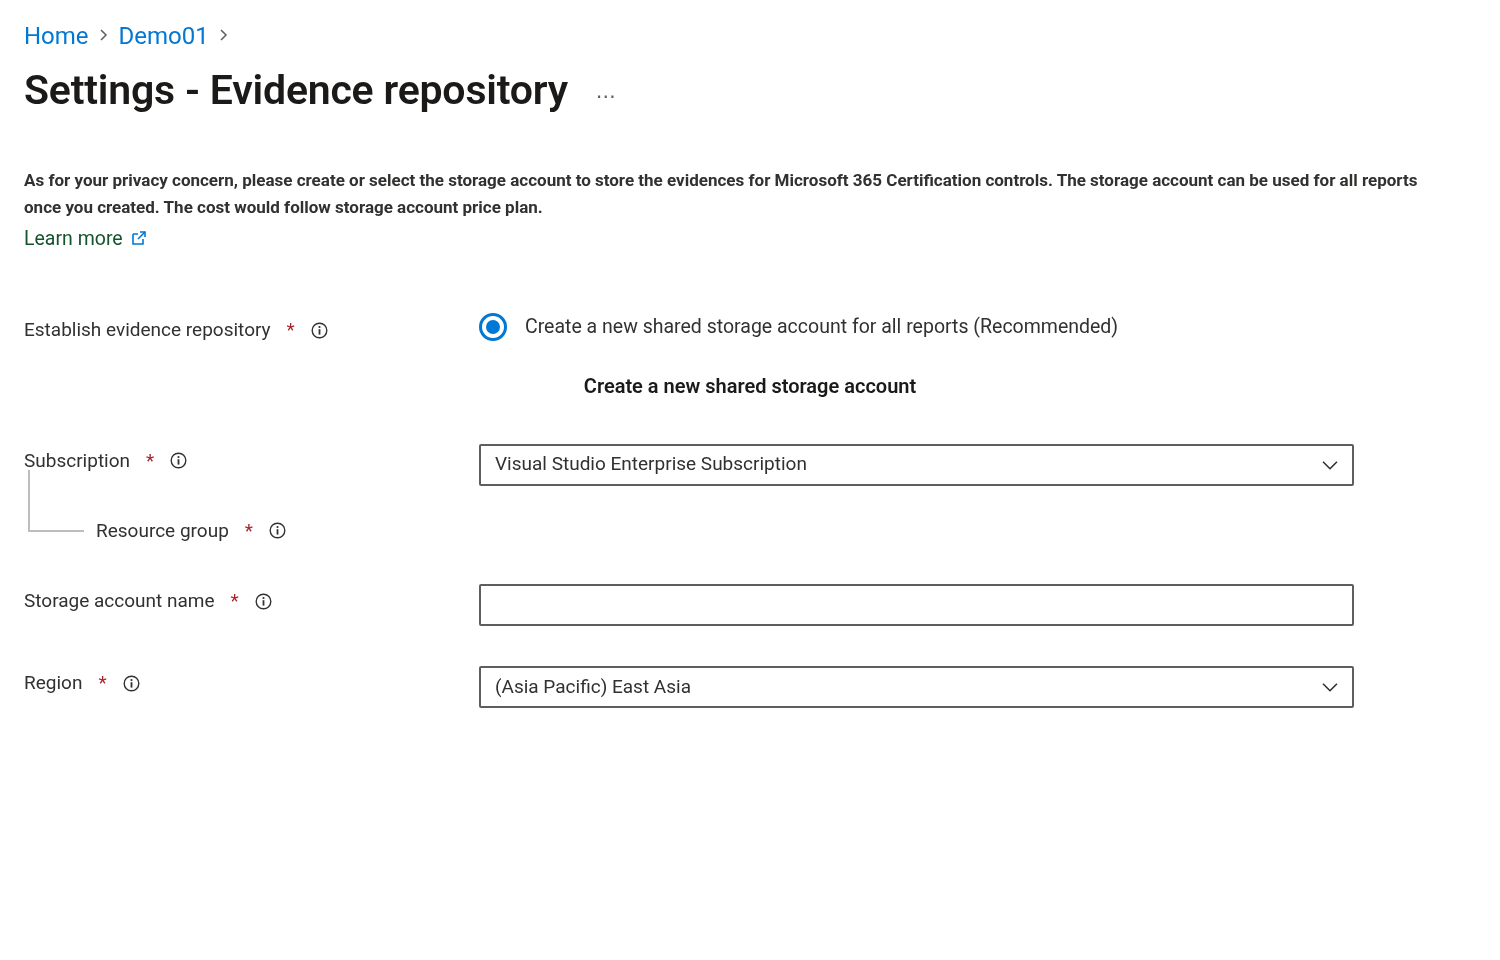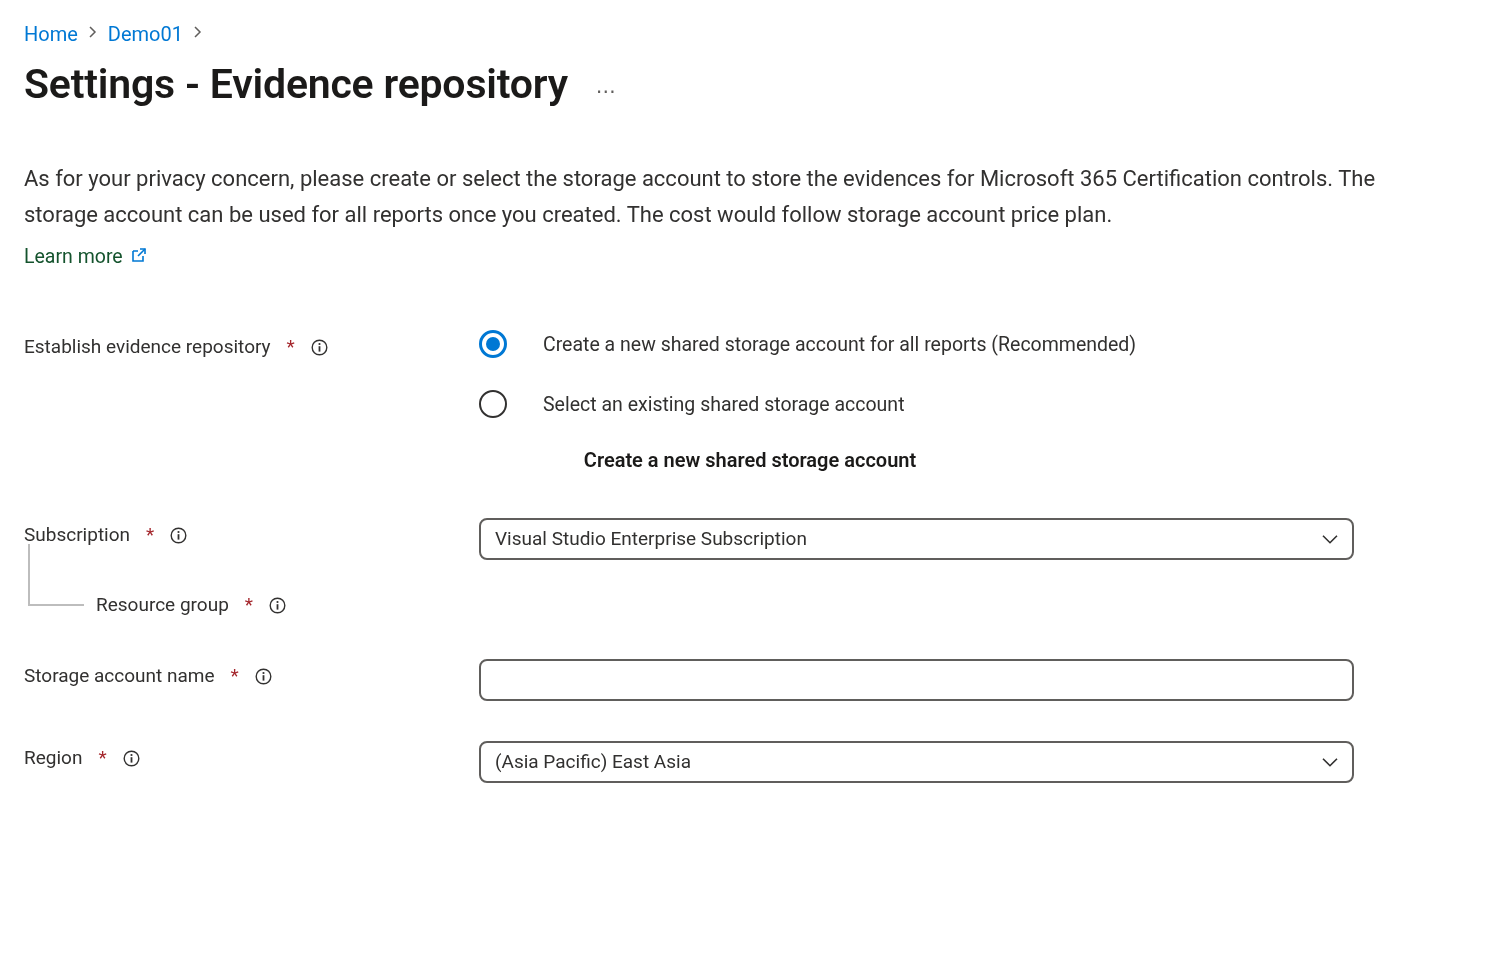--- a/index.html
+++ b/index.html
@@ -9,21 +9,21 @@
       color: #323130;
       background: #fff;
       padding: 20px 24px;
       line-height: 1.4;
     }
     .breadcrumb {
       display: flex;
       align-items: center;
       gap: 10px;
       margin-bottom: 8px;
-      font-size: 20px;
+      font-size: 24px;
     }
     .breadcrumb a {
       color: #0078d4;
       text-decoration: none;
       cursor: pointer;
     }
     .chev {
       color: #605e5c;
       font-size: 14px;
     }
@@ -42,25 +42,26 @@
     .ellipsis {
       font-size: 20px;
       color: #605e5c;
       letter-spacing: 1px;
       cursor: pointer;
       line-height: 1;
       position: relative;
       top: 6px;
     }
     .intro {
-      font-size: 22px;
+      font-size: 17px;
       line-height: 1.6;
-      margin-bottom: 11px;
+      margin-bottom: 4px;
       max-width: 1400px;
       color: #323130;
+      font-weight: bold;
     }
     .learn-more {
       display: inline-flex;
       align-items: center;
       gap: 6px;
       color: #14532d;
       text-decoration: none;
       font-size: 19.5px;
       cursor: pointer;
     }
@@ -107,21 +108,21 @@
       max-width: 875px;
     }
     .radio-group {
       display: flex;
       flex-direction: column;
       gap: 32px;
     }
     .radio-item {
       display: flex;
       align-items: center;
-      gap: 36px;
+      gap: 18px;
       cursor: pointer;
       font-size: 19.5px;
       color: #323130;
     }
     .radio-outer {
       width: 28px;
       height: 28px;
       border-radius: 50%;
       border: 2px solid #323130;
       display: flex;
@@ -144,21 +145,21 @@
       font-weight: 600;
       color: #1b1a19;
       margin-top: 28px;
       margin-bottom: 44px;
       text-align: center;
     }
     .select, .text-input {
       width: 100%;
       height: 42px;
       border: 2px solid #605e5c;
-      border-radius: 8px;
+      border-radius: 2px;
       background: #fff;
       font-size: 19px;
       color: #323130;
       padding: 0 44px 0 14px;
       display: flex;
       align-items: center;
       position: relative;
       cursor: pointer;
     }
     .text-input { cursor: text; }
@@ -230,24 +231,20 @@
       </span>
     </div>
     <div class="field-col">
       <div class="radio-group" role="radiogroup">
         <label class="radio-item">
           <span class="radio-outer selected">
               <span class="radio-inner"></span>
             </span>
           <span>Create a new shared storage account for all reports (Recommended)</span>
         </label>
-        <label class="radio-item">
-          <span class="radio-outer"></span>
-          <span>Select an existing shared storage account</span>
-        </label>
       </div>
     </div>
   </div>
 
   <div class="section-title">Create a new shared storage account</div>
 
   <div class="row">
     <div class="label-col">
       <span>Subscription</span>
       <span class="req">*</span>

